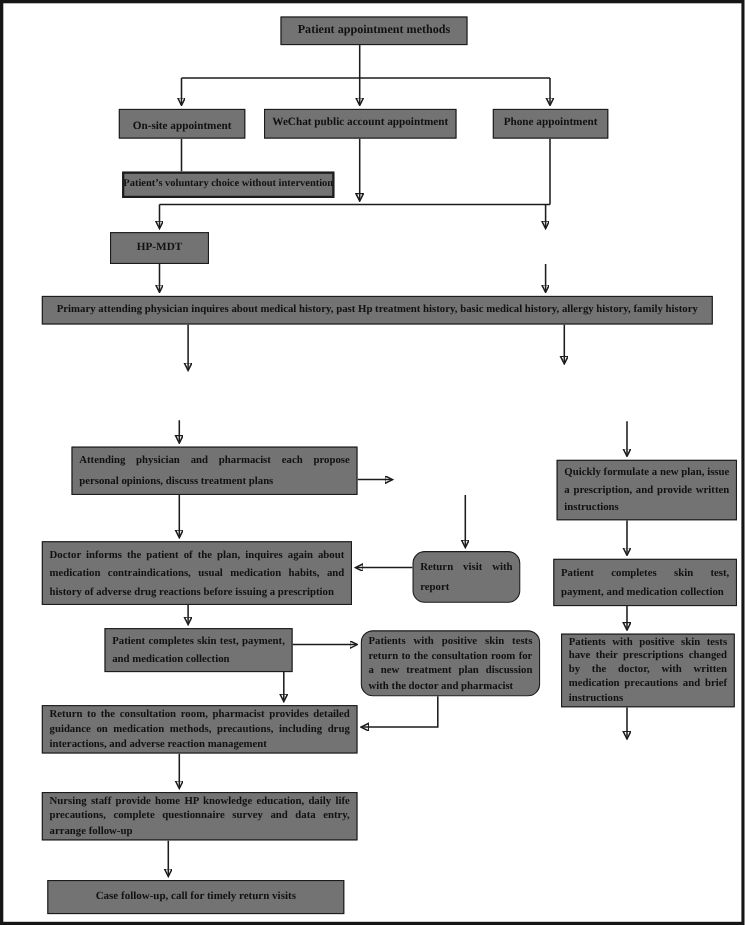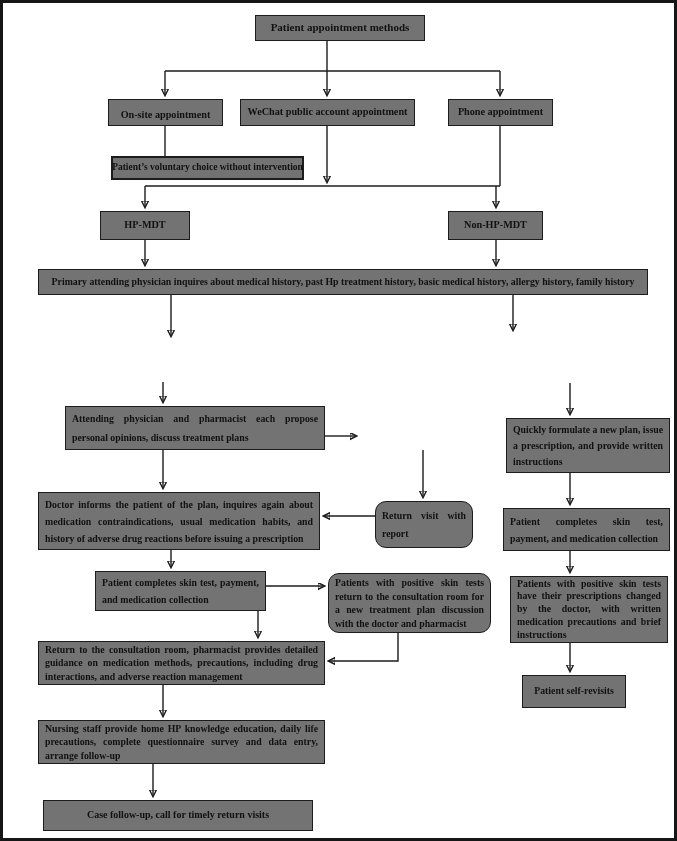--- a/index.html
+++ b/index.html
@@ -79,23 +79,20 @@
     <span>Phone appointment</span>
   </div>
 
   <div class="node c" style="left:108px; top:153px; width:193px; height:24px; font-size:9.5px; border-width:2px;">
     <span>Patient’s voluntary choice without intervention</span>
   </div>
 
   <div class="node c" style="left:97px; top:208px; width:90px; height:29px; font-size:10.2px;">
     <span>HP-MDT</span>
   </div>
-  <div class="node c" style="left:445px; top:208px; width:95px; height:29px; font-size:10.2px;">
-    <span>Non-HP-MDT</span>
-  </div>
 
   <div class="node c" style="left:35px; top:266px; width:610px; height:26px; font-size:9.8px;">
     <span>Primary attending physician inquires about medical history, past Hp treatment history, basic medical history, allergy history, family history</span>
   </div>
 
 
   <div class="node j" style="left:62px; top:403px; width:260px; height:44px; line-height:19px;">
     <span>Attending physician and pharmacist each propose personal opinions, discuss treatment plans</span>
   </div>
   <div class="node j" style="left:503px; top:415px; width:164px; height:55px; line-height:16px;">
@@ -119,23 +116,20 @@
     <span>Patients with positive skin tests return to the consultation room for a new treatment plan discussion with the doctor and pharmacist</span>
   </div>
   <div class="node j" style="left:507px; top:573px; width:158px; height:67px; line-height:12.8px;">
     <span>Patients with positive skin tests have their prescriptions changed by the doctor, with written medication precautions and brief instructions</span>
   </div>
 
   <div class="node j" style="left:35px; top:638px; width:287px; height:44px; line-height:13.5px;">
     <span>Return to the consultation room, pharmacist provides detailed guidance on medication methods, precautions, including drug interactions, and adverse reaction management</span>
   </div>
 
-  <div class="node c" style="left:519px; top:672px; width:104px; height:33px; font-size:9.8px;">
-    <span>Patient self-revisits</span>
-  </div>
 
   <div class="node j" style="left:35px; top:717px; width:287px; height:44px; line-height:13.5px;">
     <span>Nursing staff provide home HP knowledge education, daily life precautions, complete questionnaire survey and data entry, arrange follow-up</span>
   </div>
 
   <div class="node c" style="left:40px; top:797px; width:270px; height:31px; font-size:10px;">
     <span>Case follow-up, call for timely return visits</span>
   </div>
 
 </div>

